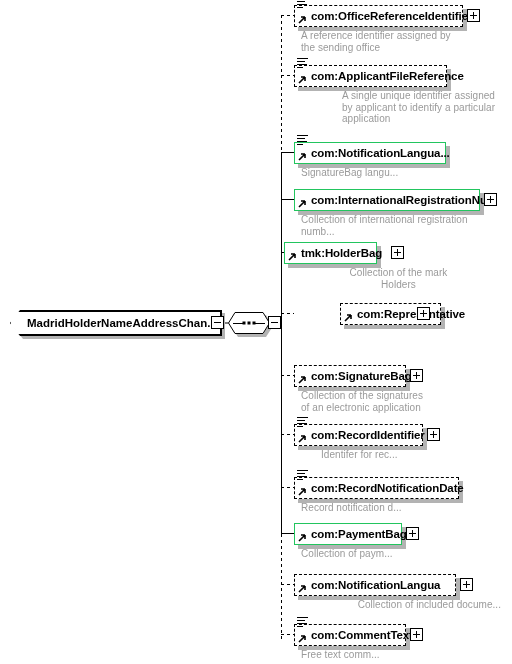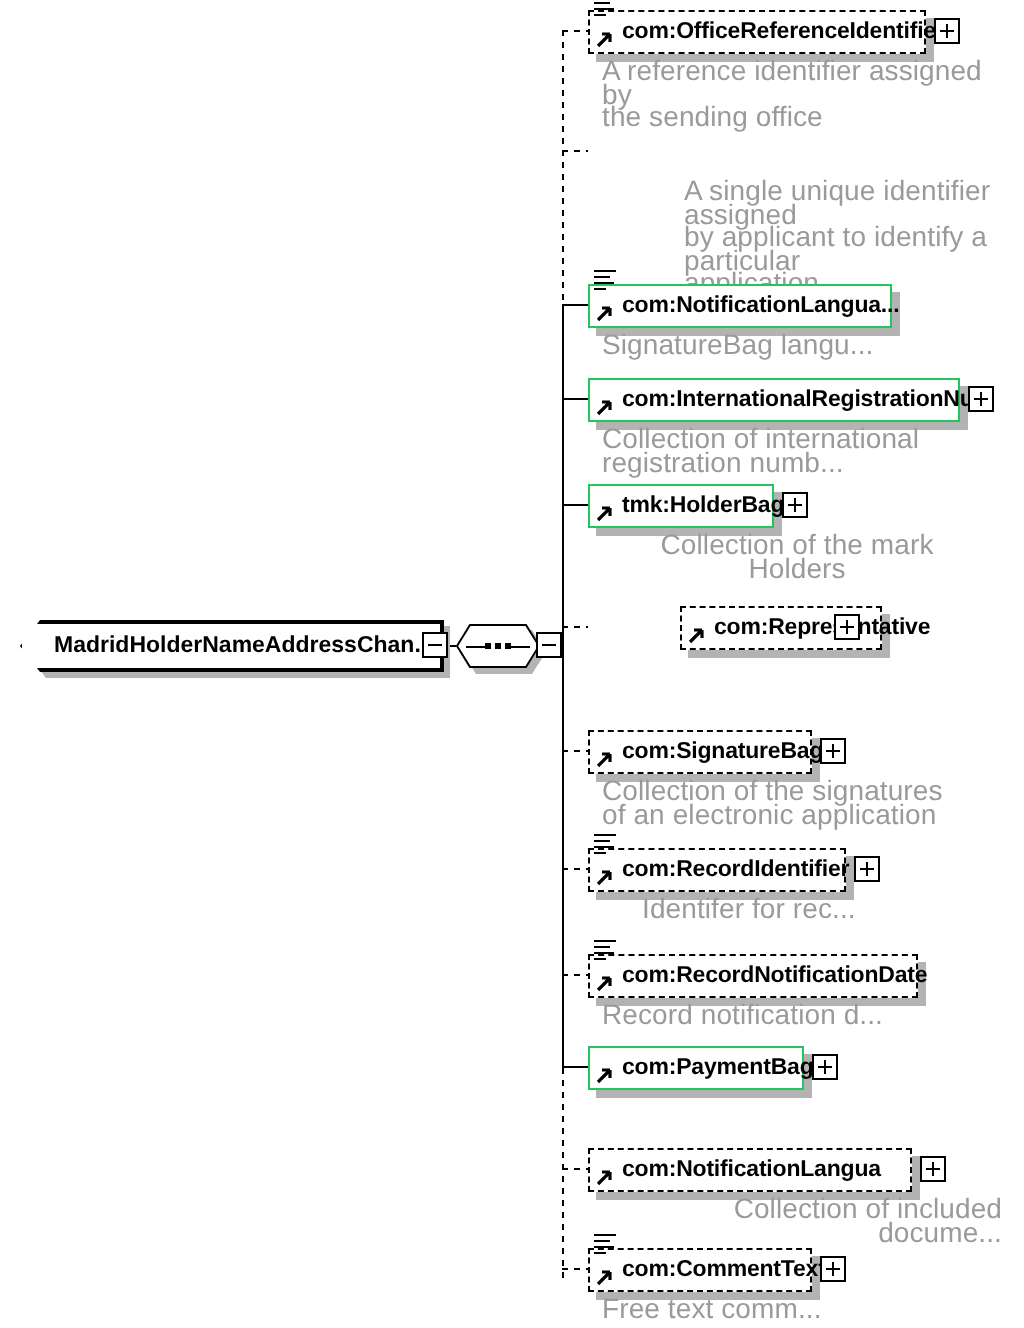--- a/index.html
+++ b/index.html
@@ -227,21 +227,21 @@
     content: "";
     position: absolute;
     left: 5px; top: 2px;
     width: 1px; height: 7px;
     background: #000;
   }
 
   
   .anno {
     position: absolute;
-    font-size: 14px;
+    font-size: 10px;
     line-height: 11.5px;
     color: #9a9a9a;
     white-space: pre-line;
     letter-spacing: 0.05px;
   }
 </style>
 </head>
 <body>
 
 <div id="canvas">
@@ -307,20 +307,35 @@
       <rect x="0" y="9" width="6" height="1" fill="#000"></rect>
     </svg>
     <svg class="arrow-icon" viewBox="0 0 9 9" aria-hidden="true">
       <path d="M8 1 L2 7 M8 1 L8 5 M8 1 L4 1" stroke="#000" stroke-width="1.6" fill="none"></path>
     </svg>
   </div>
   <div class="plus-box" style="left:467px;top:9px;"></div>
   <div class="anno" style="left:301px;top:30px;width:190px;">A reference identifier assigned by
 the sending office</div>
 
+  <div class="el optional" style="left:294px;top:65px;width:153px;">
+    <div class="shadow"></div>
+    <div class="box">
+      <span class="name">com:ApplicantFileReference</span>
+    </div>
+    <svg class="type-icon" viewBox="0 0 11 10" aria-hidden="true">
+      <rect x="0" y="0" width="11" height="1" fill="#000"></rect>
+      <rect x="0" y="3" width="8" height="1" fill="#000"></rect>
+      <rect x="0" y="6" width="10" height="1" fill="#000"></rect>
+      <rect x="0" y="9" width="6" height="1" fill="#000"></rect>
+    </svg>
+    <svg class="arrow-icon" viewBox="0 0 9 9" aria-hidden="true">
+      <path d="M8 1 L2 7 M8 1 L8 5 M8 1 L4 1" stroke="#000" stroke-width="1.6" fill="none"></path>
+    </svg>
+  </div>
   <div class="anno" style="left:301px;top:90px;width:195px;margin-left:41px;">A single unique identifier assigned
 by applicant to identify a particular
 application</div>
 
   <div class="el required" style="left:294px;top:142px;width:152px;">
     <div class="shadow"></div>
     <div class="box">
       <span class="name">com:NotificationLangua...</span>
     </div>
     <svg class="type-icon" viewBox="0 0 11 10" aria-hidden="true">
@@ -340,21 +355,21 @@
     <div class="box">
       <span class="name">com:InternationalRegistrationNu...</span>
     </div>
     <svg class="arrow-icon" viewBox="0 0 9 9" aria-hidden="true">
       <path d="M8 1 L2 7 M8 1 L8 5 M8 1 L4 1" stroke="#000" stroke-width="1.6" fill="none"></path>
     </svg>
   </div>
   <div class="plus-box" style="left:484px;top:193px;"></div>
   <div class="anno" style="left:301px;top:214px;width:200px;">Collection of international registration numb...</div>
 
-  <div class="el required" style="left:294px;top:242px;width:93px;">
+  <div class="el required" style="left:284px;top:242px;width:93px;">
     <div class="shadow"></div>
     <div class="box">
       <span class="name">tmk:HolderBag</span>
     </div>
     <svg class="arrow-icon" viewBox="0 0 9 9" aria-hidden="true">
       <path d="M8 1 L2 7 M8 1 L8 5 M8 1 L4 1" stroke="#000" stroke-width="1.6" fill="none"></path>
     </svg>
   </div>
   <div class="plus-box" style="left:391px;top:246px;"></div>
   <div class="anno" style="left:301px;top:267px;width:195px;text-align:center;">Collection of the mark
@@ -422,20 +437,21 @@
   <div class="el required" style="left:294px;top:523px;width:108px;">
     <div class="shadow"></div>
     <div class="box">
       <span class="name">com:PaymentBag</span>
     </div>
     <svg class="arrow-icon" viewBox="0 0 9 9" aria-hidden="true">
       <path d="M8 1 L2 7 M8 1 L8 5 M8 1 L4 1" stroke="#000" stroke-width="1.6" fill="none"></path>
     </svg>
   </div>
   <div class="plus-box" style="left:406px;top:527px;"></div>
+  <div class="anno" style="left:301px;top:548px;width:195px;">Collection of paym...</div>
 
   <div class="el optional" style="left:294px;top:574px;width:162px;">
     <div class="shadow"></div>
     <div class="box">
       <span class="name">com:NotificationLangua</span>
     </div>
     <svg class="arrow-icon" viewBox="0 0 9 9" aria-hidden="true">
       <path d="M8 1 L2 7 M8 1 L8 5 M8 1 L4 1" stroke="#000" stroke-width="1.6" fill="none"></path>
     </svg>
   </div>

